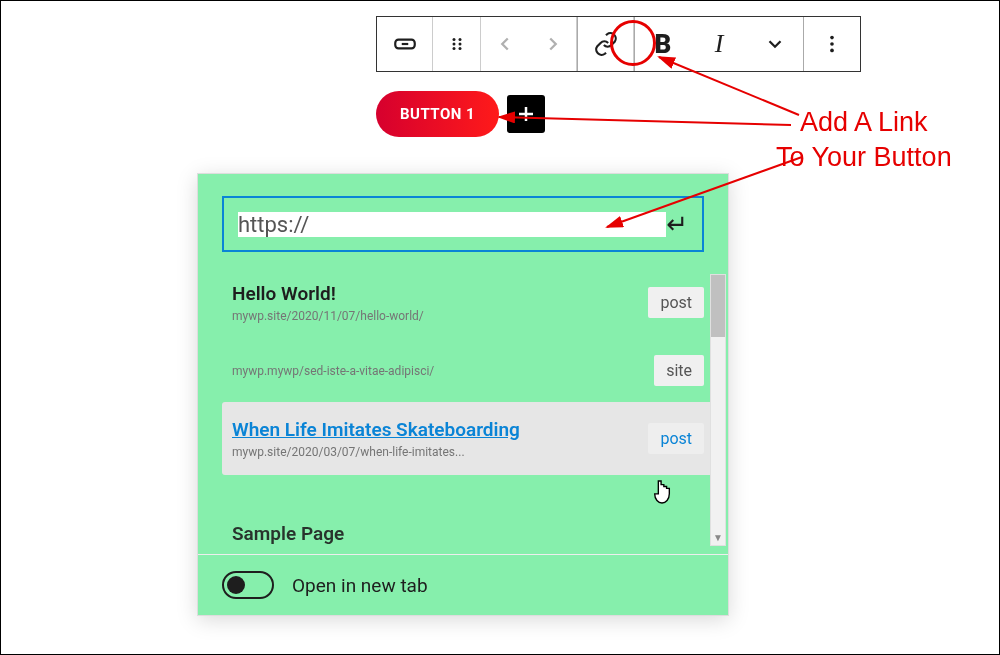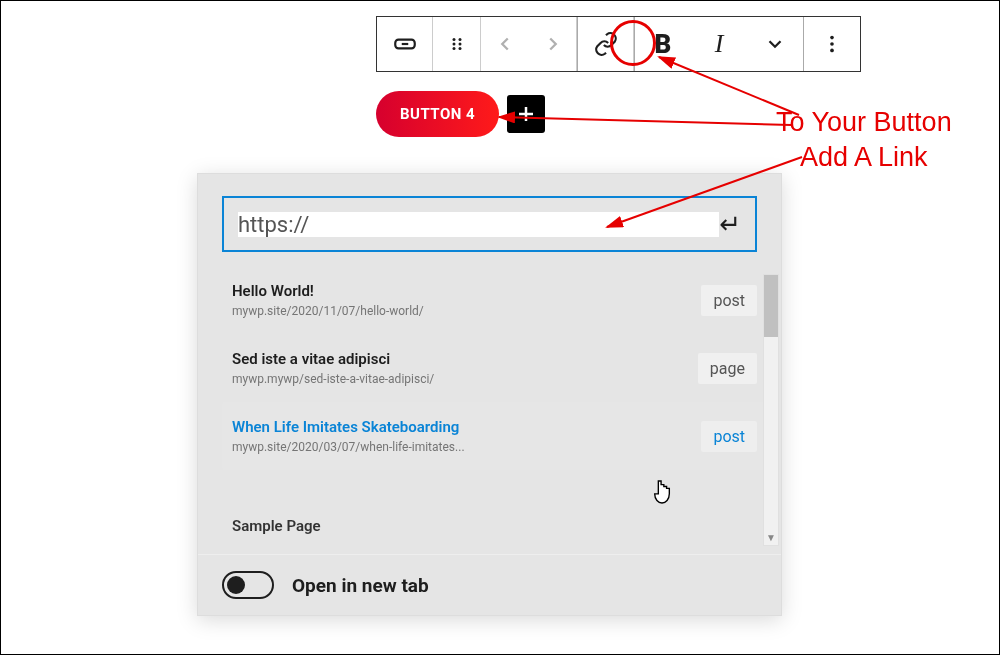--- a/index.html
+++ b/index.html
@@ -78,22 +78,22 @@
       font-size: 24px;
       cursor: pointer;
       border-radius: 3px;
     }
     
     
     .link-popover {
       position: absolute;
       top: 172px;
       left: 196px;
-      width: 585px;
-      background: #e5e5e5;
+      width: 532px;
+      background: #86efac;
       box-shadow: 0 4px 20px rgba(0,0,0,0.15);
       border: 1px solid #ddd;
     }
     .url-input-wrap {
       margin: 22px 24px 14px 24px;
       border: 2px solid #0A84D6;
       height: 56px;
       display: flex;
       align-items: center;
       padding: 0 14px;
@@ -126,29 +126,29 @@
       align-items: center;
       padding: 16px 14px 16px 10px;
       border-radius: 3px;
       cursor: pointer;
     }
     .result-item.hovered {
       background: #e6e6e6;
     }
     .result-text { flex: 1; min-width: 0; }
     .result-title {
-      font-size: 15px;
+      font-size: 19px;
       font-weight: 600;
       color: #1e1e1e;
       margin-bottom: 4px;
       white-space: nowrap;
       overflow: hidden;
       text-overflow: ellipsis;
     }
-    .result-item.hovered .result-title { color: #0A84D6; }
+    .result-item.hovered .result-title { color: #0A84D6; text-decoration: underline; }
     .result-url {
       font-size: 12px;
       color: #757575;
       white-space: nowrap;
       overflow: hidden;
       text-overflow: ellipsis;
     }
     .result-badge {
       background: #f0f0f0;
       padding: 6px 12px;
@@ -188,21 +188,20 @@
       font-size: 10px;
       color: #888;
     }
     
     .toggle-row {
       border-top: 1px solid #eee;
       padding: 16px 24px;
       display: flex;
       align-items: center;
       gap: 18px;
-      font-weight: bold;
     }
     .toggle {
       width: 52px;
       height: 28px;
       border: 2px solid #1e1e1e;
       border-radius: 999px;
       position: relative;
       cursor: pointer;
     }
     .toggle-knob {
@@ -286,21 +285,21 @@
         <circle cx="12" cy="5" r="2"></circle>
         <circle cx="12" cy="12" r="2"></circle>
         <circle cx="12" cy="19" r="2"></circle>
       </svg>
   </div>
 </div>
 
 <div class="circle-highlight" style="top:19px; left:609px; width:46px; height:46px;"></div>
 
 <div class="btn-block">
-  <div class="pill-button">BUTTON 4</div>
+  <div class="pill-button">BUTTON 1</div>
   <div class="add-block">
     <svg width="24" height="24" viewBox="0 0 24 24" fill="none" stroke="currentColor" stroke-width="2.5">
         <line x1="12" y1="5" x2="12" y2="19"></line>
         <line x1="5" y1="12" x2="19" y2="12"></line>
       </svg>
   </div>
 </div>
 
 <div class="link-popover">
   <div class="url-input-wrap">
@@ -311,24 +310,23 @@
     <div class="results-scroll">
       <div class="result-item">
         <div class="result-text">
           <div class="result-title">Hello World!</div>
           <div class="result-url">mywp.site/2020/11/07/hello-world/</div>
         </div>
         <div class="result-badge">post</div>
       </div>
       <div class="result-item">
         <div class="result-text">
-          <div class="result-title">Sed iste a vitae adipisci</div>
           <div class="result-url">mywp.mywp/sed-iste-a-vitae-adipisci/</div>
         </div>
-        <div class="result-badge">page</div>
+        <div class="result-badge">site</div>
       </div>
       <div class="result-item hovered">
         <div class="result-text">
           <div class="result-title">When Life Imitates Skateboarding</div>
           <div class="result-url">mywp.site/2020/03/07/when-life-imitates...</div>
         </div>
         <div class="result-badge">post</div>
       </div>
       <div class="result-item partial">
         <div class="result-text">
@@ -348,22 +346,22 @@
     </div>
     <div class="toggle-label">Open in new tab</div>
   </div>
 </div>
 
 <svg class="cursor-pointer" style="top:478px; left:650px;" width="22" height="26" viewBox="0 0 24 28">
   <path d="M8 2 L8 16 L4 16 C4 22 8 26 12 26 C16 26 20 22 20 16 L20 10 L17 10 L17 8 L14 8 L14 6 L11 6 L11 2 Z" fill="#fff" stroke="#000" stroke-width="1.5"></path>
 </svg>
 
 <div class="annotation">
+  <div>Add A Link</div>
   <div>To Your Button</div>
-  <div>Add A Link</div>
 </div>
 
 <svg class="arrow" style="top:48px; left:650px;" width="160" height="80">
   <defs>
       <marker id="ah1" markerWidth="10" markerHeight="10" refX="8" refY="3" orient="auto">
         <path d="M0,0 L9,3 L0,6 Z" fill="#e60000"></path>
       </marker>
     </defs>
   <line x1="148" y1="66" x2="8" y2="8" stroke="#e60000" stroke-width="2" marker-end="url(#ah1)"></line>
 </svg>

